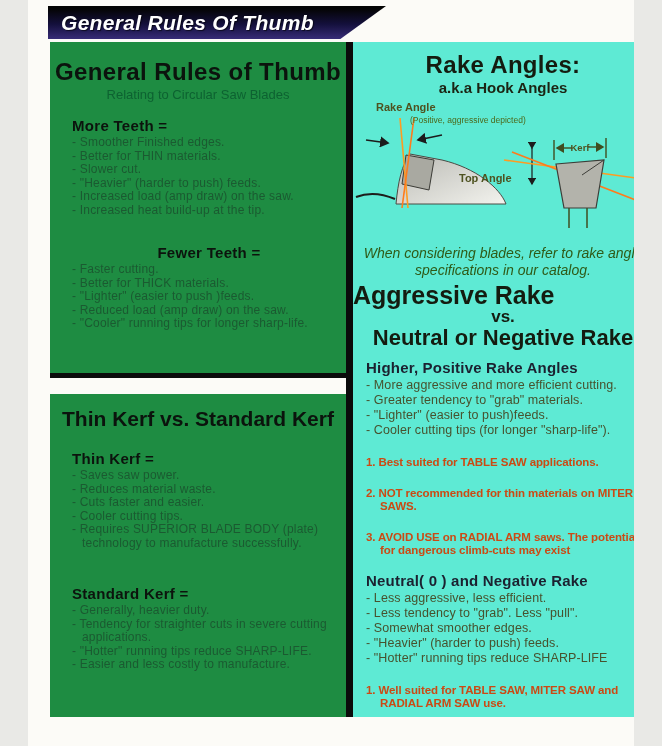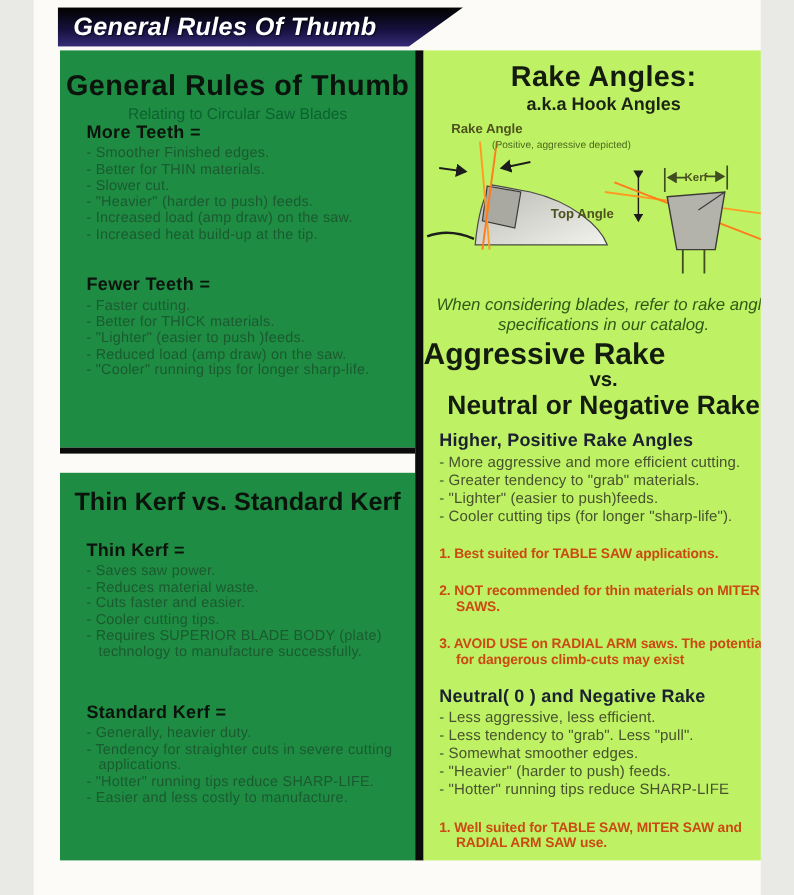--- a/index.html
+++ b/index.html
@@ -16,28 +16,28 @@
     text-shadow:1px 1px 1px rgba(0,0,0,.6);}
 
   
   .main{position:absolute;left:22px;top:42px;width:603px;height:675px;
     display:grid;grid-template-columns:296px 7px 300px;}
   .vdivider{background:#0b0b0b;}
   .leftcol{display:flex;flex-direction:column;}
   .panel-dark{background:#1e8c42;}
   .hdivider{height:5px;background:#0b0b0b;}
   .panel2{flex:1;margin-top:16px;}
-  .rightcol{background:#bef264;overflow:hidden;}
+  .rightcol{background:#5eead4;overflow:hidden;}
 
   
   .p1-title{font-size:24px;font-weight:bold;color:#0b130d;text-align:center;
     margin-top:16px;letter-spacing:.4px;}
   .p1-sub{font-size:13px;color:#0d6231;text-align:center;margin-top:1px;}
   .sec-h{font-size:15px;font-weight:bold;color:#0c130d;margin:0 0 2px 22px;letter-spacing:.3px;}
-  .mt-more{} .mt-fewer{margin-top:27px;}
+  .mt-more{margin-top:15px;} .mt-fewer{margin-top:27px;text-align:center;}
   .mt-thin{margin-top:19px;} .mt-std{margin-top:35px;}
   .ul{margin:0 10px 0 22px;}
   .li{font-size:12px;line-height:13.5px;color:#1b5a31;letter-spacing:.2px;
     padding-left:10px;text-indent:-10px;}
   .p2-title{font-size:21px;font-weight:bold;color:#0b130d;text-align:center;margin-top:13px;}
 
   
   .r-title{font-size:24px;font-weight:bold;color:#141c10;text-align:center;margin-top:9px;letter-spacing:.3px;}
   .r-sub{font-size:15px;font-weight:bold;color:#1b2413;text-align:center;}
   .diagram{display:block;margin:0 auto;}

